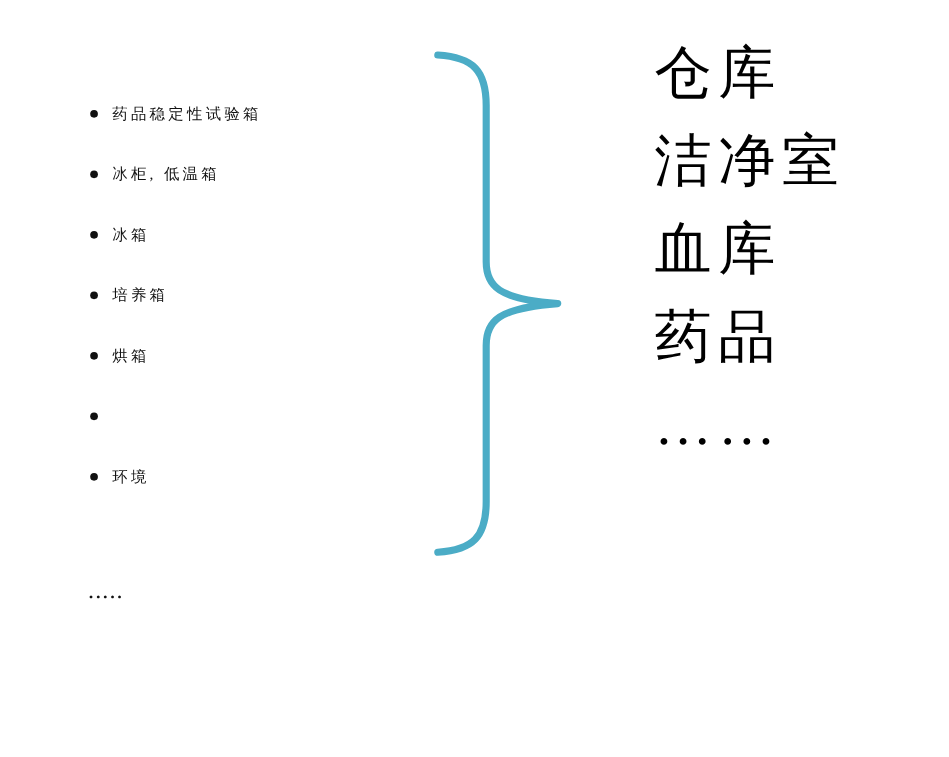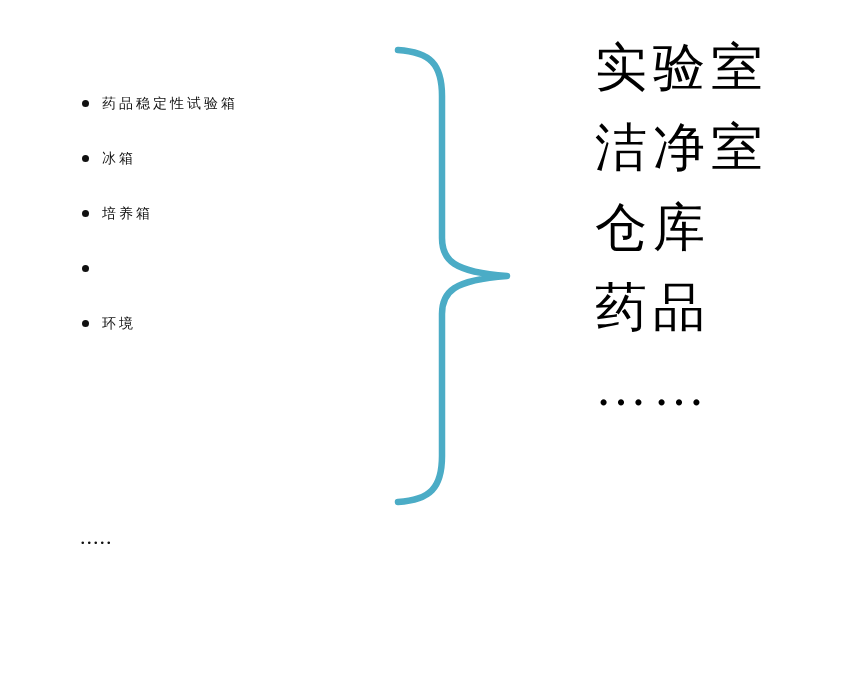--- a/index.html
+++ b/index.html
@@ -78,25 +78,33 @@
 
 <div class="slide">
 
   <ul class="equip-list">
     <li>
       <span class="bullet"></span>
       <span>药品稳定性试验箱</span>
     </li>
     <li>
       <span class="bullet"></span>
+      <span>冰柜, 低温箱</span>
+    </li>
+    <li>
+      <span class="bullet"></span>
       <span>冰箱</span>
     </li>
     <li>
       <span class="bullet"></span>
       <span>培养箱</span>
+    </li>
+    <li>
+      <span class="bullet"></span>
+      <span>烘箱</span>
     </li>
     <li>
       <span class="bullet"></span>
     </li>
     <li>
       <span class="bullet"></span>
       <span>环境</span>
     </li>
   </ul>
 
@@ -106,20 +114,20 @@
     <path d="M13 12
              C45 14 57 26 57 58
              L57 200
              C57 222 68 234 122 238
              C68 242 57 254 57 276
              L57 418
              C57 450 45 462 13 464" fill="none" stroke="#4BACC6" stroke-width="6.5" stroke-linecap="round" stroke-linejoin="round"></path>
   </svg>
 
   <div class="place-list">
-    <div class="place">实验室</div>
+    <div class="place">仓库</div>
     <div class="place">洁净室</div>
-    <div class="place">仓库</div>
+    <div class="place">血库</div>
     <div class="place">药品</div>
     <div class="place">……</div>
   </div>
 
 </div>
 
 </body></html>

